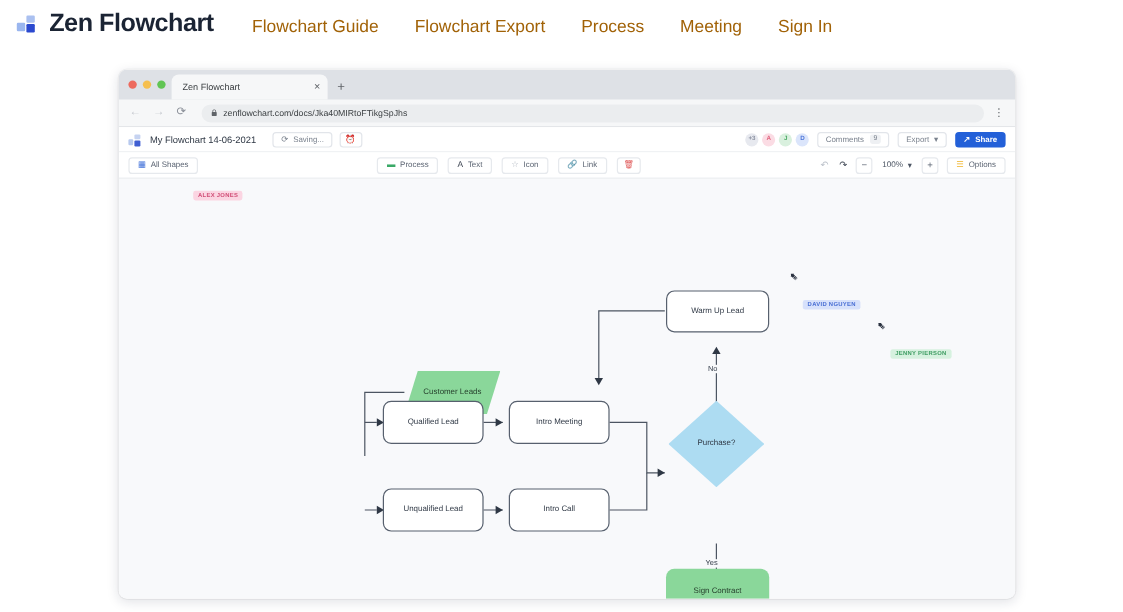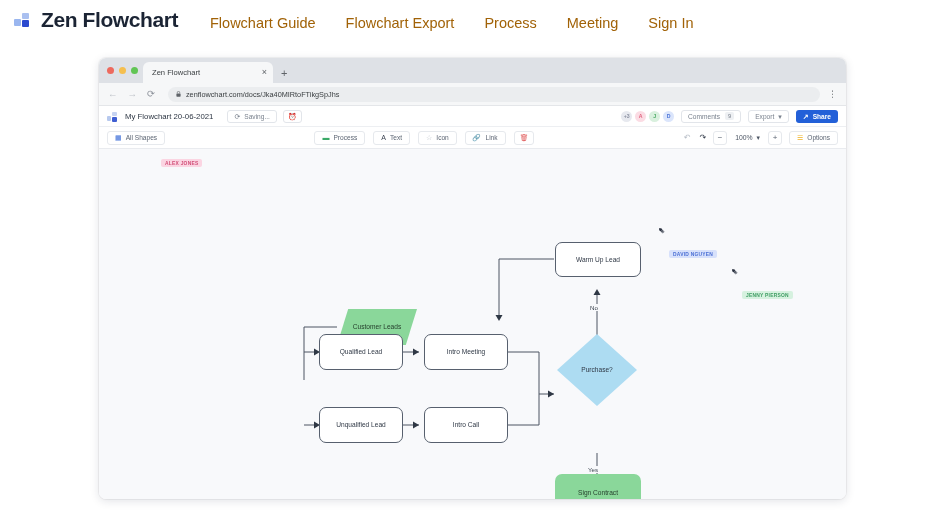--- a/index.html
+++ b/index.html
@@ -284,21 +284,21 @@
     </div>
     <span class="kebab">⋮</span>
   </div>
 
   <div class="appbar">
     <span class="doc-mark">
       <i class="dm1"></i>
         <i class="dm2"></i>
         <i class="dm3"></i>
     </span>
-    <span class="doc-name">My Flowchart 20-06-2021</span>
+    <span class="doc-name">My Flowchart 14-06-2021</span>
 
     <button class="mini-btn saving-btn">
       <span class="ico">⟳</span>
       <span>Saving...</span>
     </button>
 
     <button class="mini-btn hist-btn">
       <span class="ico">⏰</span>
     </button>
 

